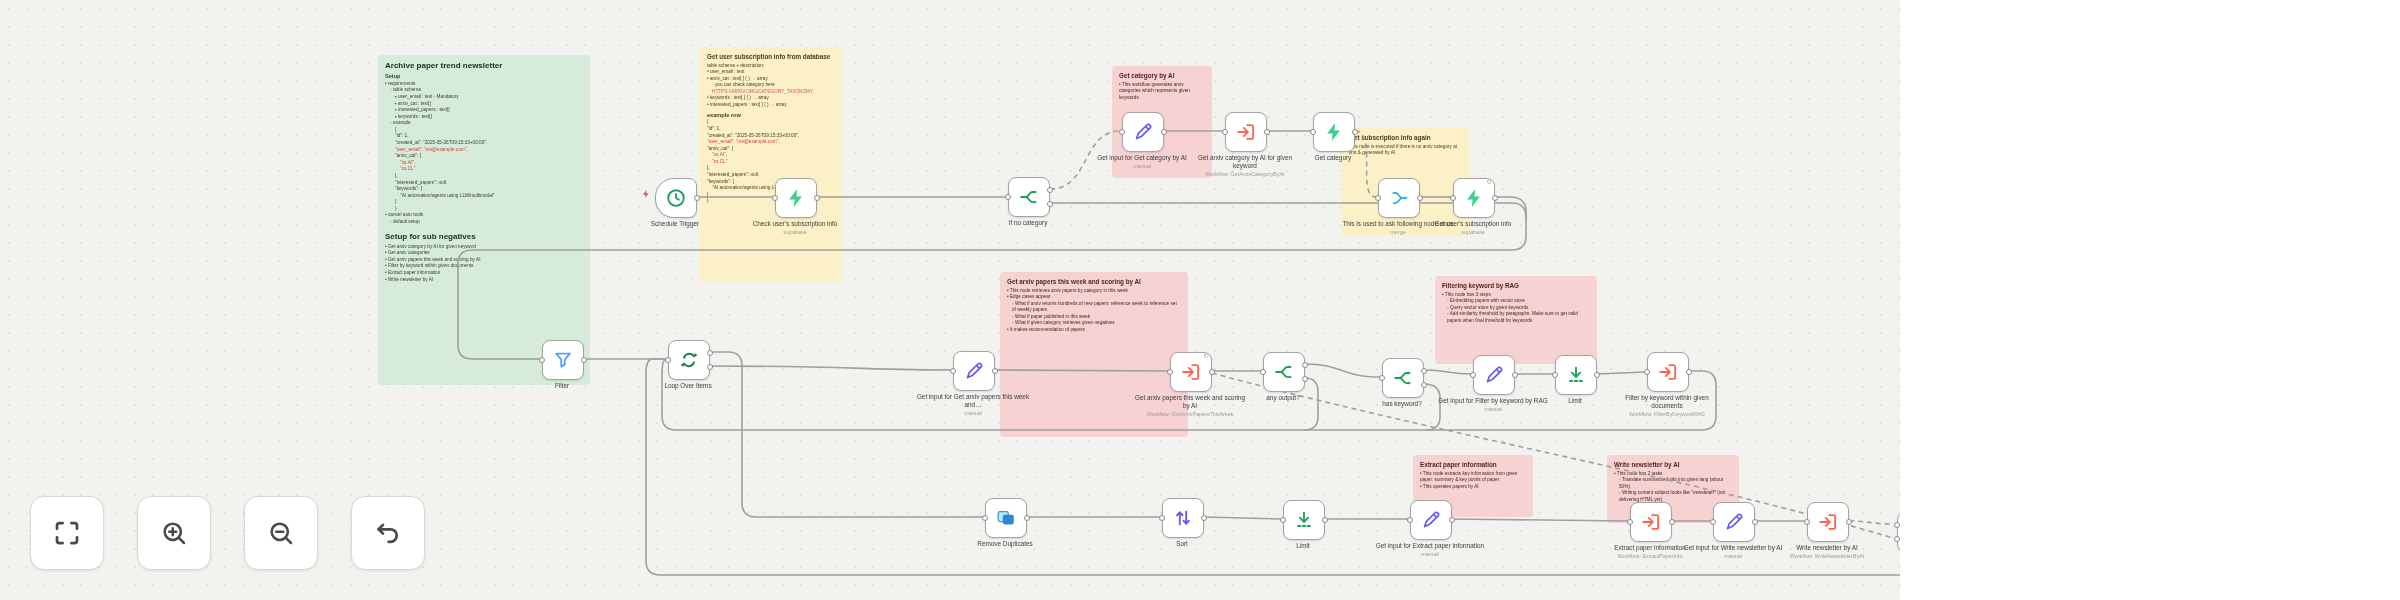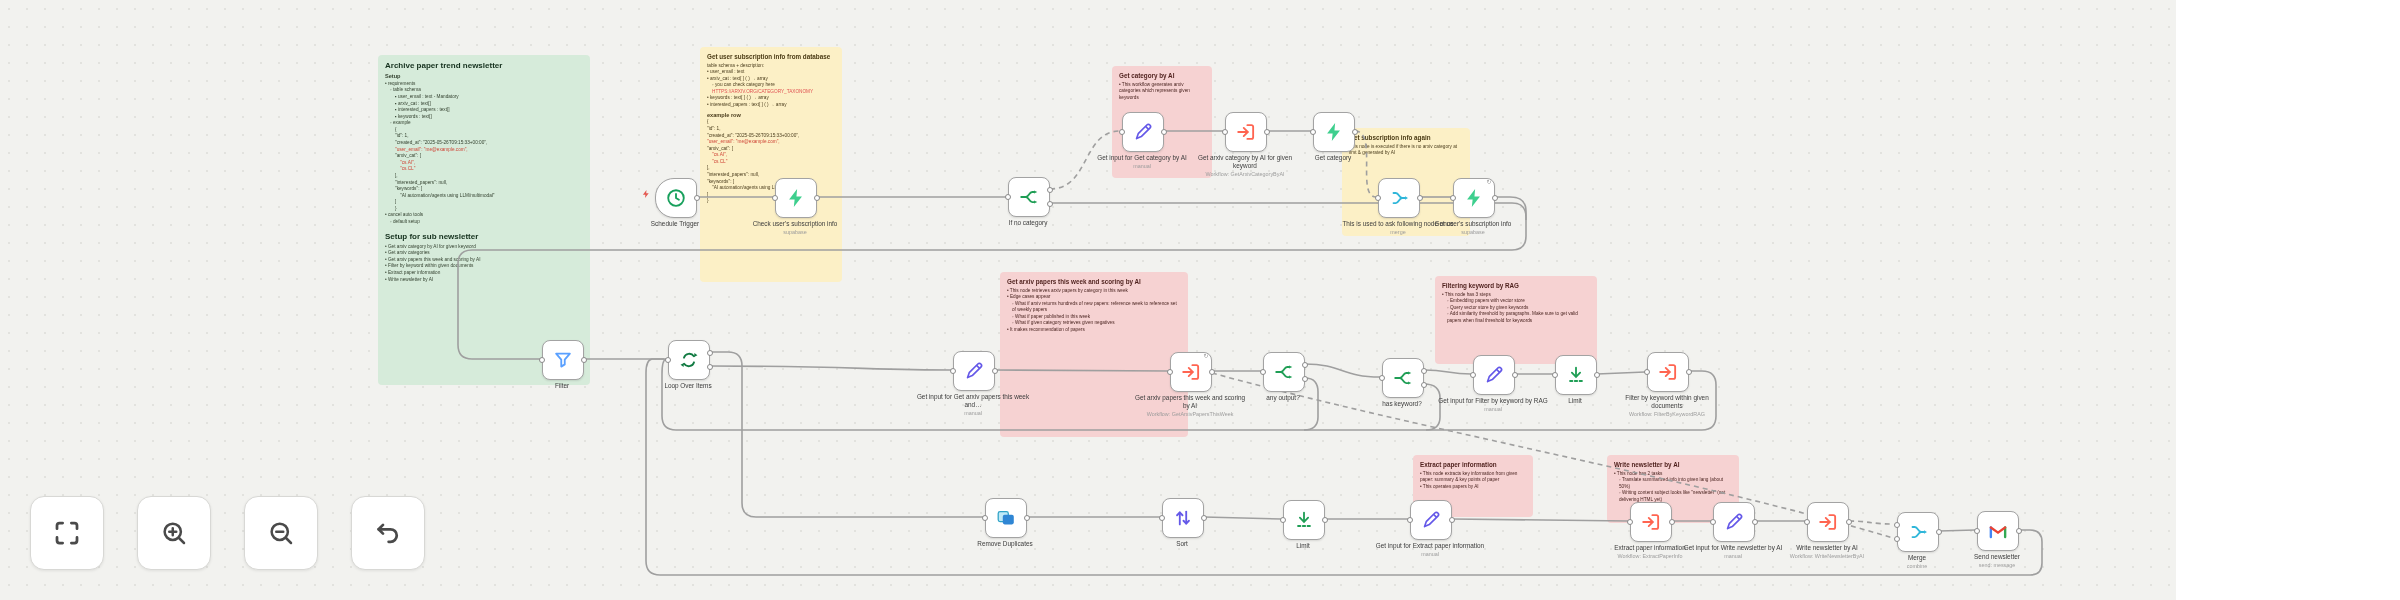--- a/index.html
+++ b/index.html
@@ -1,16 +1,16 @@
 <!DOCTYPE html>
 <html><head>
 <meta charset="utf-8">
 <style>
   html,body{margin:0;padding:0;background:#eceme8;}
-  .canvas{position:relative;width:2176px;height:600px;overflow:hidden;
+  .canvas{position:relative;width:1900px;height:600px;overflow:hidden;
     background:#f2f2ef;
     background-image:radial-gradient(#e2e2de 1px, transparent 1.2px);
     background-size:18px 18px;
     font-family:"Liberation Sans",sans-serif;}
   .note{position:absolute;border-radius:4px;padding:6px 7px;box-sizing:border-box;z-index:1;overflow:hidden;}
   .note.green{background:#d6ebda;}
   .note.yellow{background:#fcf0c6;}
   .note.pink{background:#f6d2d2;}
   .note-title{font-weight:bold;}
   .green .note-title{font-size:8px;color:#14301d;margin-bottom:3px;}
@@ -145,21 +145,21 @@
       <div class="note-line red i3">"cs.AI",</div>
       <div class="note-line red i3">"cs.CL"</div>
       <div class="note-line i2">],</div>
       <div class="note-line i2">"interested_papers": null,</div>
       <div class="note-line i2">"keywords": [</div>
       <div class="note-line i3">"AI automation/agents using LLM/multimodal"</div>
       <div class="note-line i2">]</div>
       <div class="note-line i2">}</div>
       <div class="note-line">• cancel auto tools</div>
       <div class="note-line i1">◦ default setup</div>
-      <div class="note-line head2">Setup for sub newsletter</div>
+      <div class="note-line head2">Setup for sub negatives</div>
       <div class="note-line">• Get arxiv category by AI for given keyword</div>
       <div class="note-line">• Get arxiv categories</div>
       <div class="note-line">• Get arxiv papers this week and scoring by AI</div>
       <div class="note-line">• Filter by keyword within given documents</div>
       <div class="note-line">• Extract paper information</div>
       <div class="note-line">• Write newsletter by AI</div>
     </div>
     <div class="note yellow" style="left: 700px; top: 47px; width: 142px; height: 235px;">
       <div class="note-title">Get user subscription info from database</div>
       <div class="note-line">table schema + description:</div>

